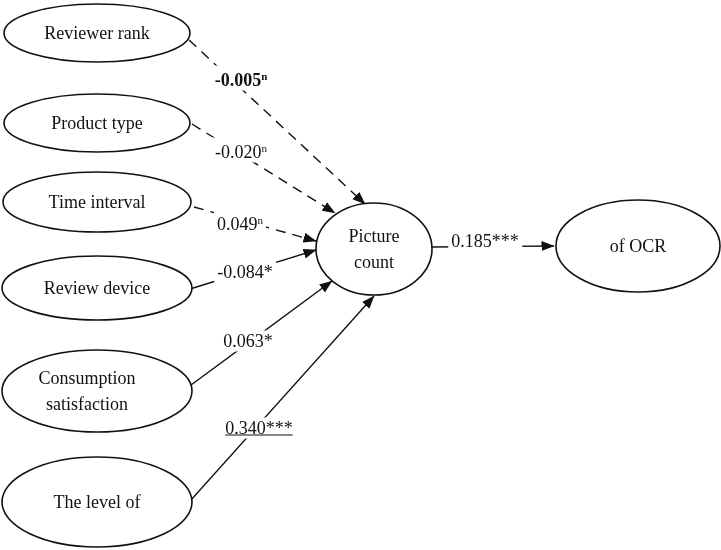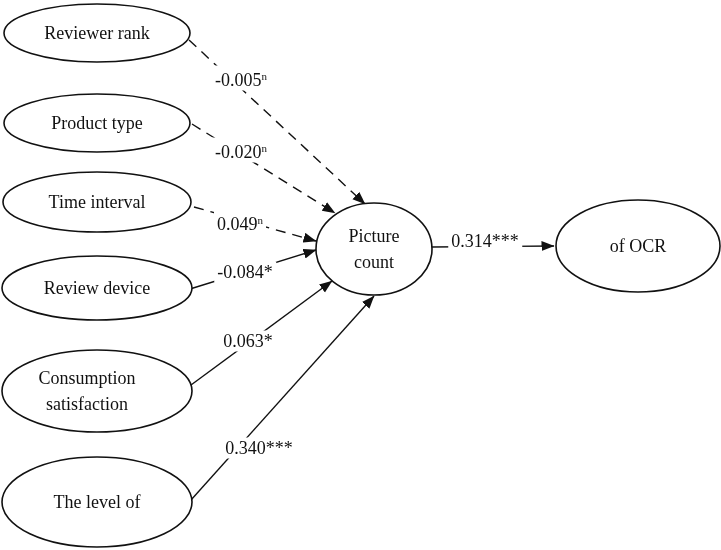--- a/index.html
+++ b/index.html
@@ -87,21 +87,21 @@
       <div class="node-label" style="left: 97px; top: 502px;">
         <div>The level of</div>
       </div>
       <div class="node-label" style="left: 374px; top: 249px;">
         <div>Picture</div>
         <div>count</div>
       </div>
       <div class="node-label" style="left: 638px; top: 246px;">
         <div>of OCR</div>
       </div>
-      <div class="edge-label" style="left: 241px; top: 78px;"><span>-0.005</span><span class="sup">n</span></div>
+      <div class="edge-label" style="left: 241px; top: 78px; font-weight: bold;"><span>-0.005</span><span class="sup">n</span></div>
       <div class="edge-label" style="left: 241px; top: 150px;"><span>-0.020</span><span class="sup">n</span></div>
       <div class="edge-label" style="left: 240px; top: 222px;"><span>0.049</span><span class="sup">n</span></div>
       <div class="edge-label" style="left: 245px; top: 272px;"><span>-0.084*</span></div>
       <div class="edge-label" style="left: 248px; top: 341px;"><span>0.063*</span></div>
-      <div class="edge-label" style="left: 259px; top: 448px;"><span>0.340***</span></div>
-      <div class="edge-label" style="left: 485px; top: 241px;"><span>0.314***</span></div>
+      <div class="edge-label" style="left: 259px; top: 428px; text-decoration: underline;"><span>0.340***</span></div>
+      <div class="edge-label" style="left: 485px; top: 241px;"><span>0.185***</span></div>
     </div>
 </div>
 
 </body></html>

